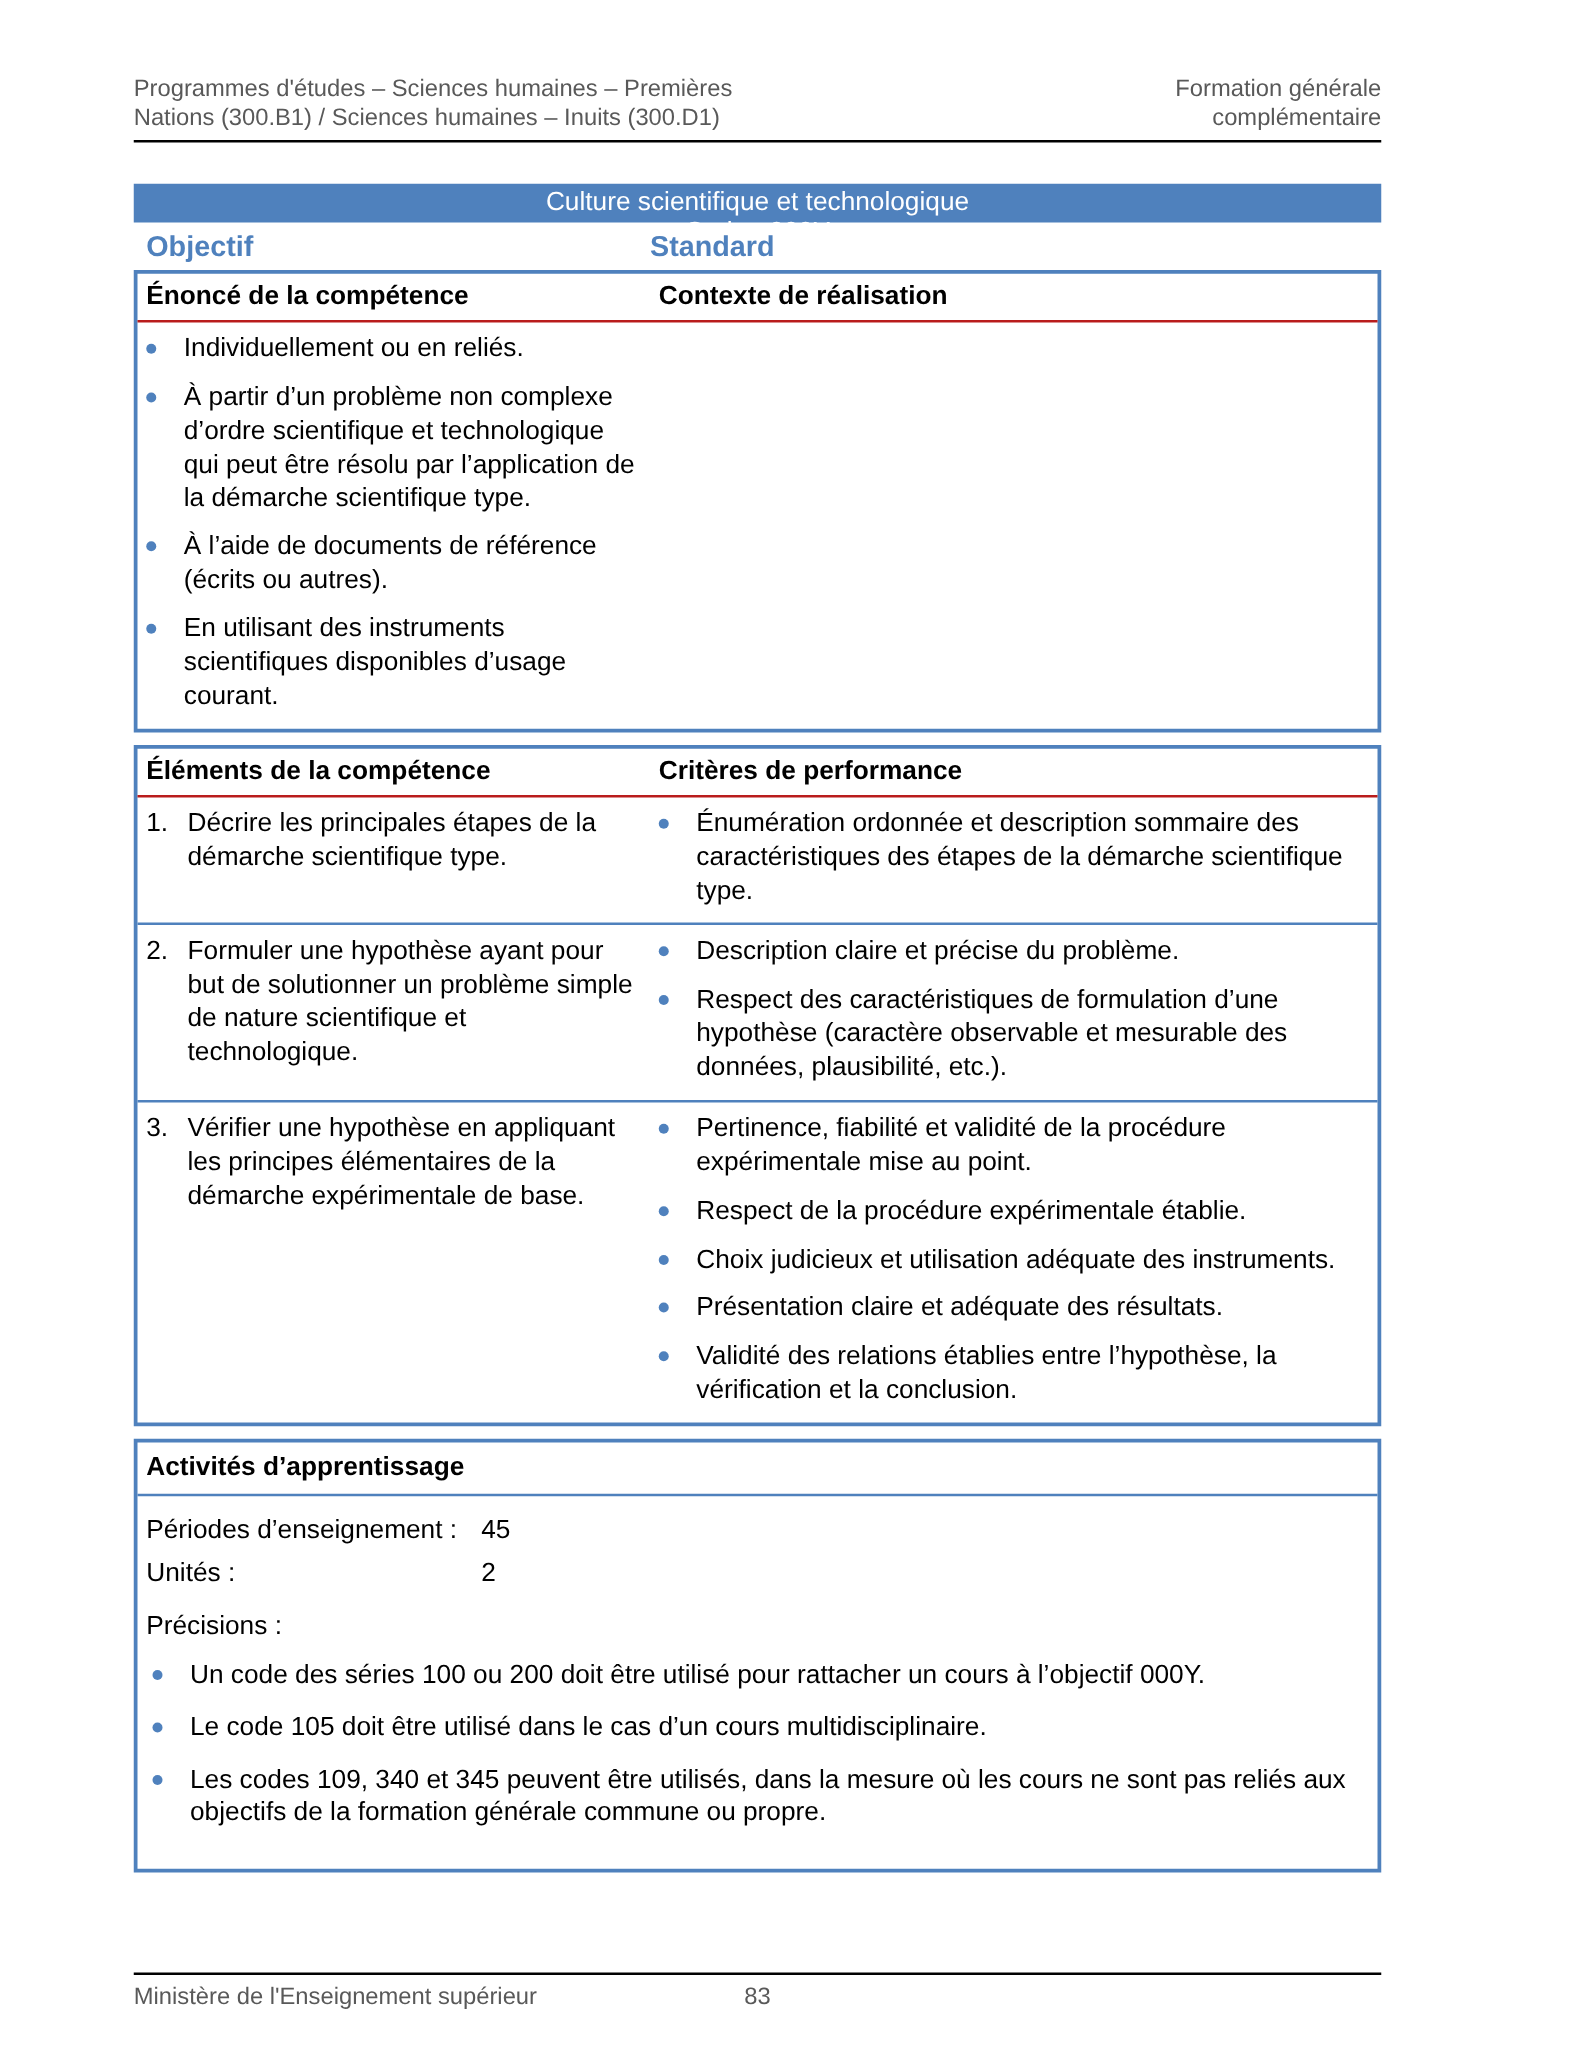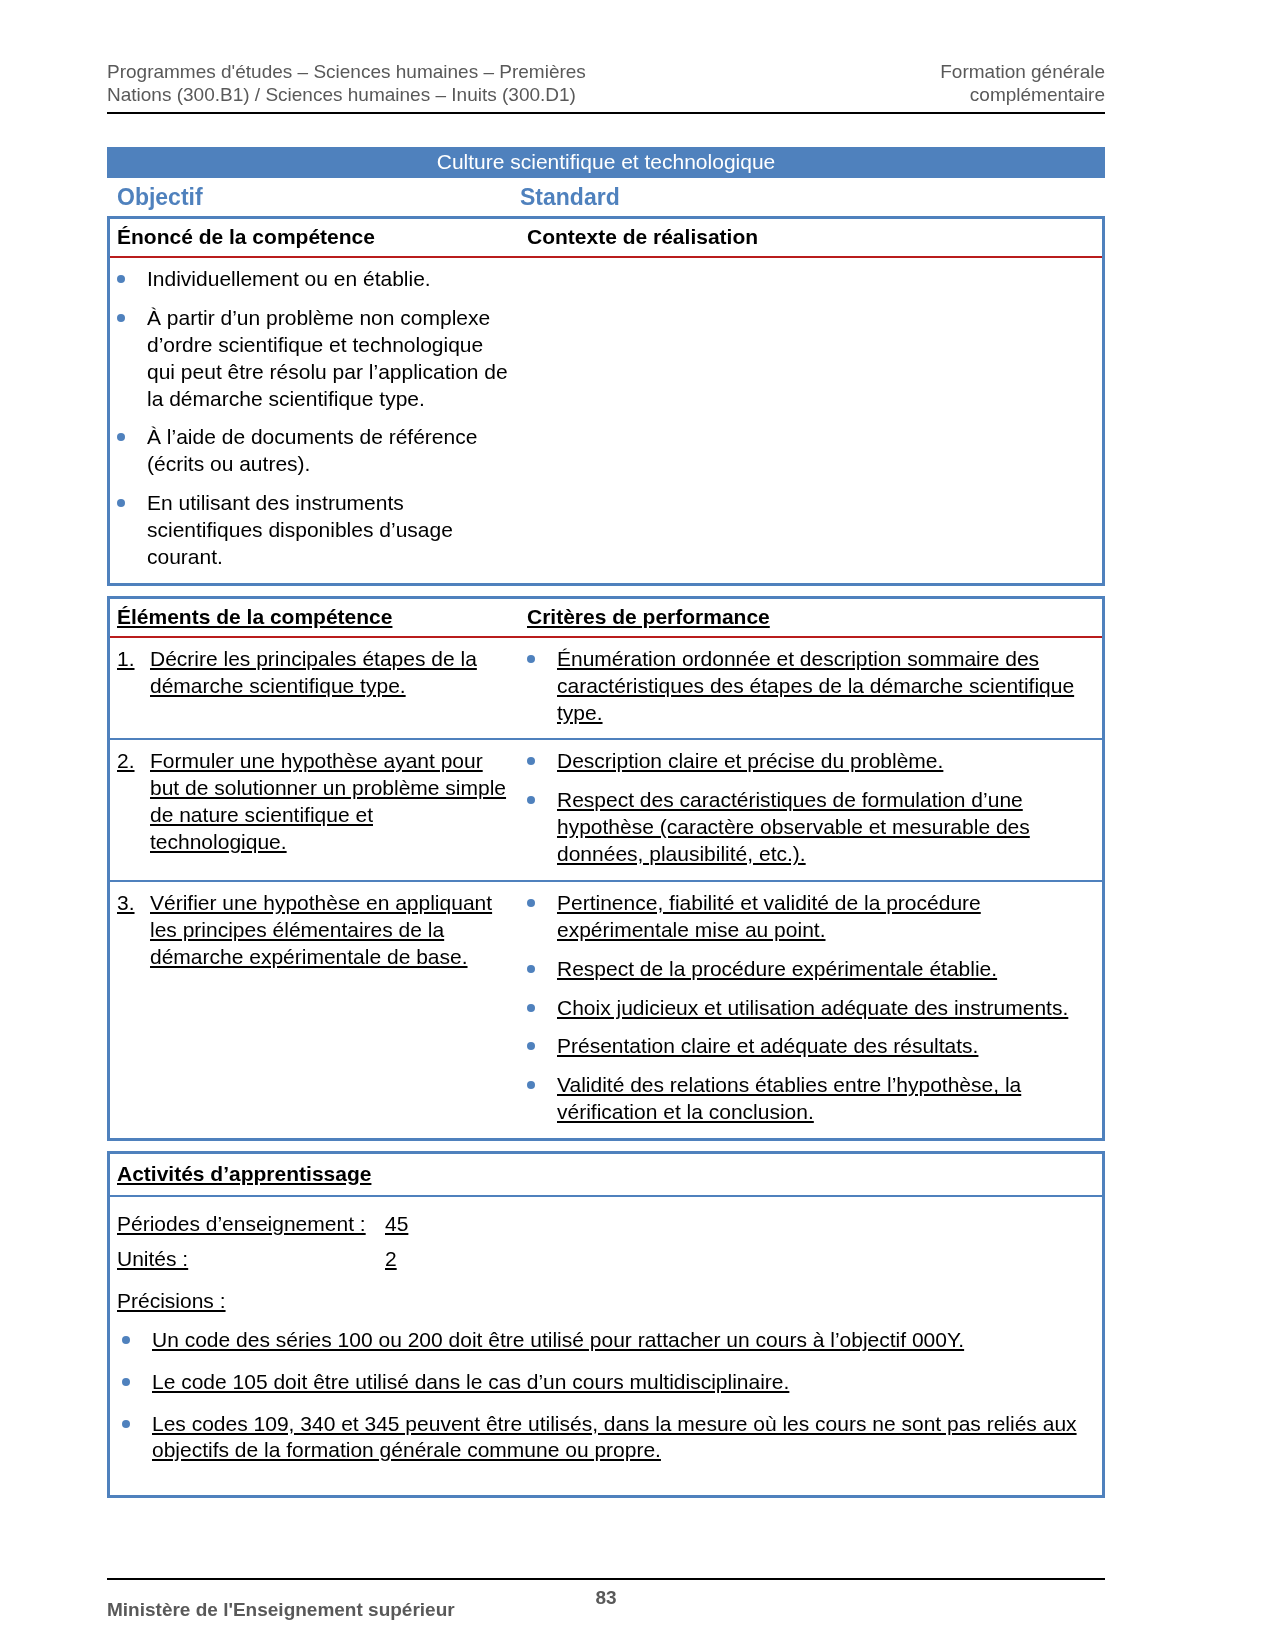--- a/index.html
+++ b/index.html
@@ -19,22 +19,22 @@
     color: #595959; font-size: 19px; line-height: 1.22;
   }
   .doc-header .right { text-align: right; }
   .header-rule {
     position: absolute; top: 112px; left: 107px; width: 998px;
     height: 2px; background: #000000;
   }
   .doc-footer {
     position: absolute; top: 1578px; left: 107px; width: 998px;
     border-top: 2px solid #000000;
-    padding-top: 19px;
-    color: #595959; font-size: 19px; font-weight: bold;
+    padding-top: 7px;
+    color: #595959; font-size: 19px;
   }
   .doc-footer .pagenum {
     position: absolute; left: 0; right: 0; top: 7px; text-align: center;
   }
 
   
   .main { position: absolute; top: 147px; left: 107px; width: 998px; }
 
   .banner {
     display: flex; justify-content: space-between; align-items: center;
@@ -44,21 +44,21 @@
 
   .heading-row {
     display: grid; grid-template-columns: 413px 1fr;
     font-size: 23px; font-weight: bold; color: #4F81BD;
     padding: 6px 0 5px 0;
   }
   .heading-row .h-cell { padding-left: 10px; }
   .heading-row .h-cell.second { padding-left: 0; }
 
   .box { border: 3px solid #4F81BD; background: #ffffff; }
-  .box + .box { margin-top: 10px; text-decoration: underline; }
+  .box + .box { margin-top: 10px; }
 
   .box-header {
     display: grid; grid-template-columns: 410px 1fr;
     font-weight: bold; font-size: 21px;
     border-bottom: 2px solid #b91c1c;
     padding: 6px 0 7px 0;
   }
   .box-header .cell { padding-left: 7px; }
   .box-header .cell.second { padding-left: 7px; }
 
@@ -124,21 +124,21 @@
 
     <div class="box">
       <div class="box-header">
         <div class="cell">Énoncé de la compétence</div>
         <div class="cell second">Contexte de réalisation</div>
       </div>
       <div class="two-col">
         <div class="bullet-list">
           <div class="bullet-item">
             <span class="bullet-dot"></span>
-            <span>Individuellement ou en établie.</span>
+            <span>Individuellement ou en reliés.</span>
           </div>
           <div class="bullet-item">
             <span class="bullet-dot"></span>
             <span>À partir d’un problème non complexe d’ordre scientifique et technologique qui peut être résolu par l’application de la démarche scientifique type.</span>
           </div>
           <div class="bullet-item">
             <span class="bullet-dot"></span>
             <span>À l’aide de documents de référence (écrits ou autres).</span>
           </div>
           <div class="bullet-item">

